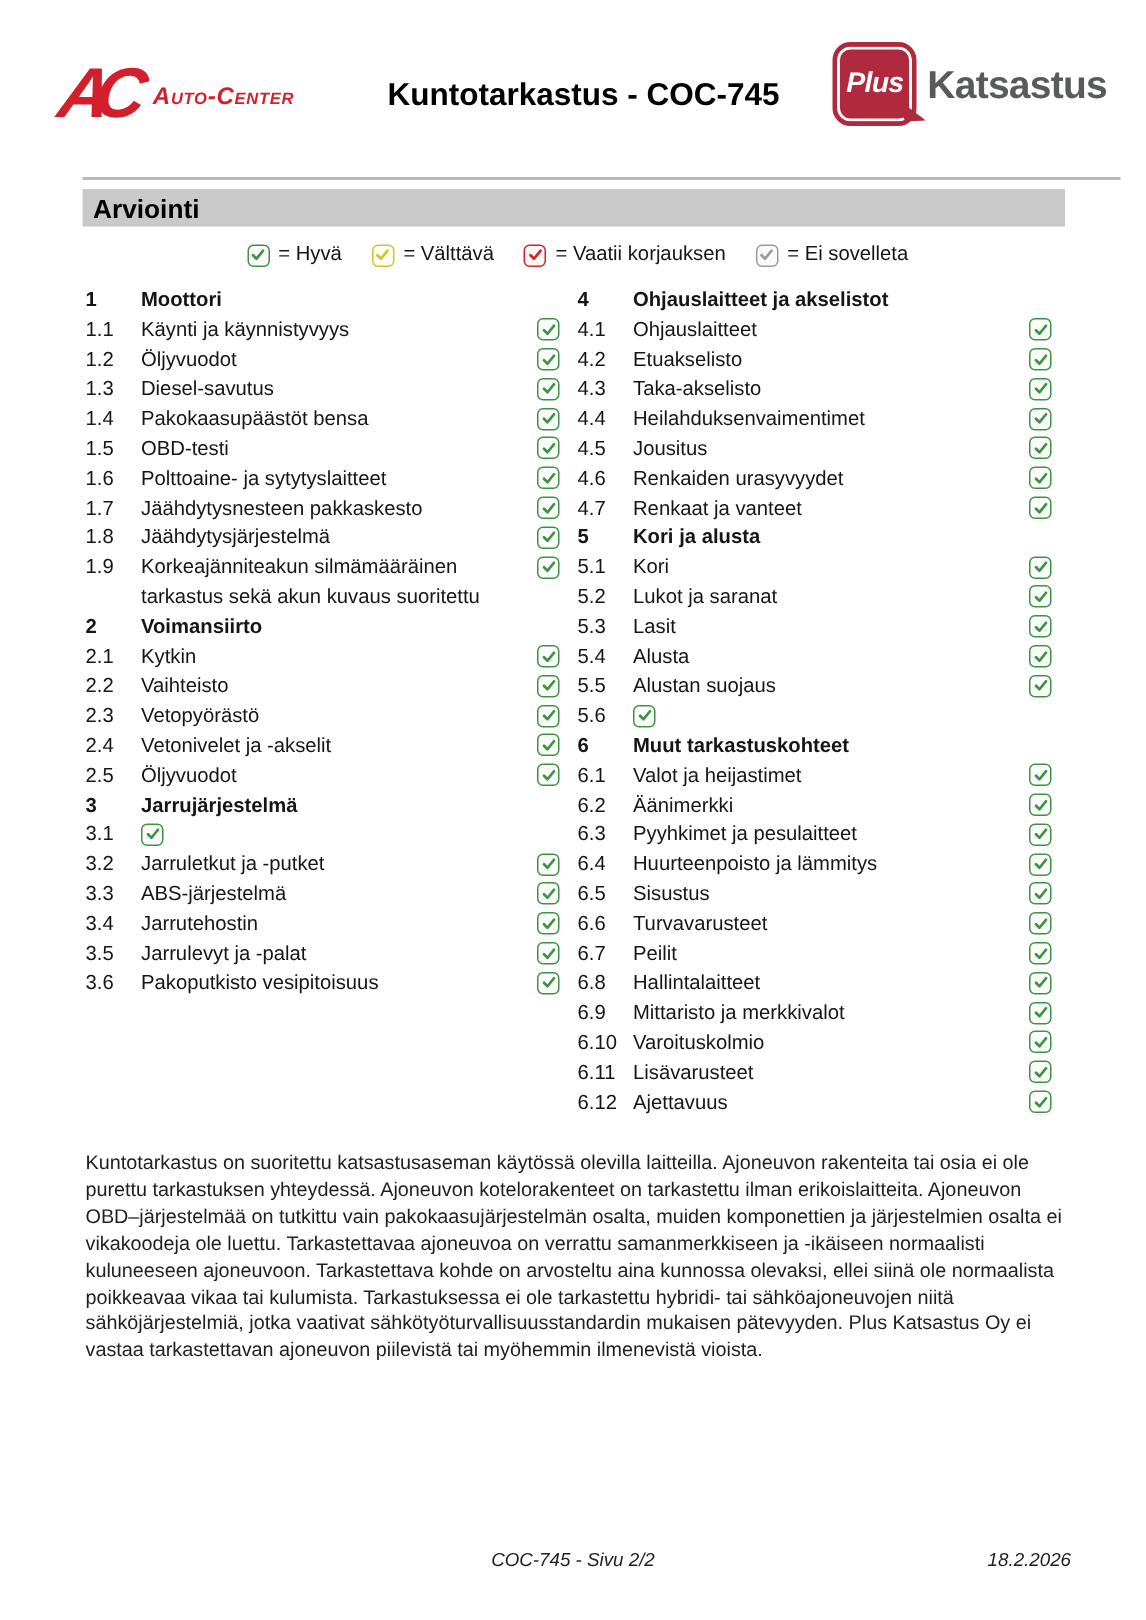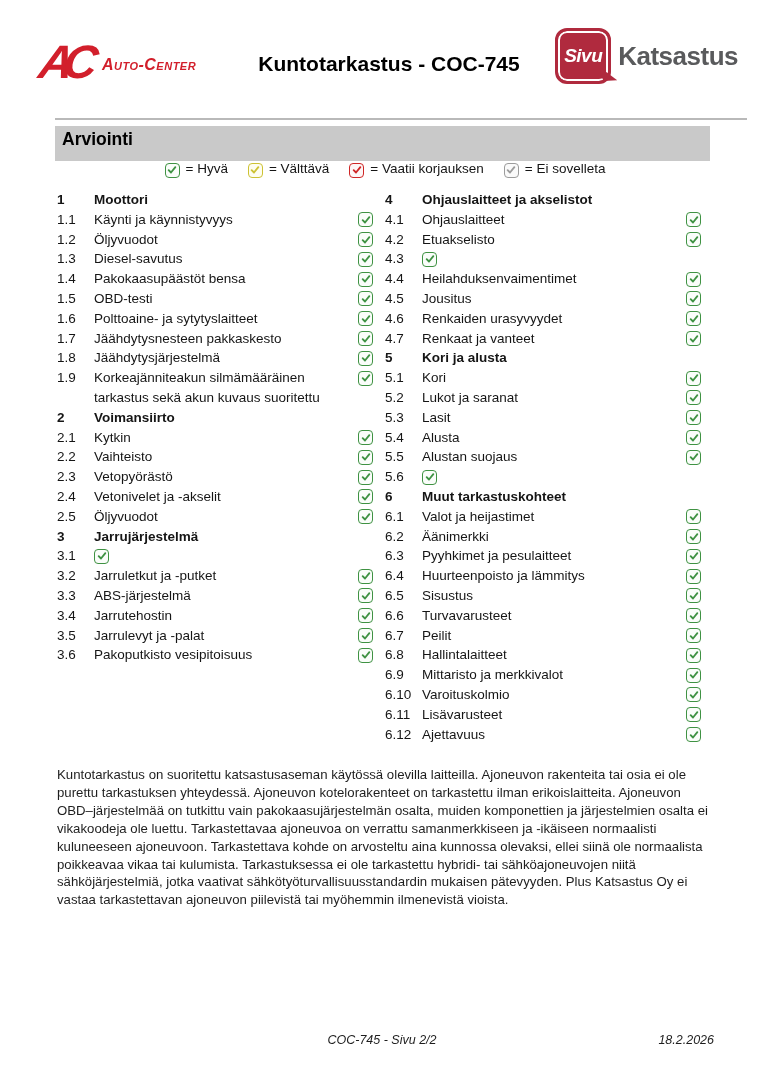--- a/index.html
+++ b/index.html
@@ -21,21 +21,21 @@
     box-shadow: inset 0 0 0 2px #fff;
     display:flex; align-items:center; justify-content:center;
   }
   .plus-word { color:#fff; font-style:italic; font-weight:bold; font-size:19px; letter-spacing:-.5px; }
   .plus-tail { position:absolute; right:-9px; bottom:0px; width:17px; height:15px; background:var(--plus-red); clip-path:polygon(0 10%, 100% 95%, 20% 100%, 0 55%); }
   .katsastus-word { color:var(--katsastus-gray); font-weight:bold; font-size:26px; letter-spacing:-.5px; }
 
   
   .top-rule { position:absolute; top:118px; left:55px; right:17px; height:2px; background:#b9b9b9; }
   .section-bar {
-    position:absolute; top:126px; left:55px; width:655px; height:35px;
+    position:absolute; top:126px; left:55px; width:655px; height:25px;
     background:var(--bar-gray); font-size:17.5px; font-weight:bold; color:#000;
     line-height:27px; padding-left:7px; box-sizing:border-box;
   }
 
   
   .legend { position:absolute; top:160px; left:57px; width:656px; display:flex; justify-content:center; align-items:center; gap:20px; font-size:13.5px; }
   .legend-item { display:flex; align-items:center; gap:6px; }
 
   
   .checklist { position:absolute; top:190px; left:57px; width:644px; display:flex; gap:12px; }
@@ -69,21 +69,21 @@
 <div class="page">
 
   <div class="header">
     <div class="ac-logo">
       <span class="ac-monogram">AC</span>
       <span class="ac-name">Auto-Center</span>
     </div>
     <div class="page-title">Kuntotarkastus - COC-745</div>
     <div class="plus-logo">
       <span class="plus-badge">
-        <span class="plus-word">Sivu</span>
+        <span class="plus-word">Plus</span>
         <span class="plus-tail"></span>
       </span>
       <span class="katsastus-word">Katsastus</span>
     </div>
   </div>
 
   <div class="top-rule"></div>
 
   <div class="section-bar">
     <span>Arviointi</span>
@@ -336,20 +336,21 @@
           <span class="num">4.2</span>
           <span class="lbl">Etuakselisto</span>
           <span class="check check-good">
             <svg viewBox="0 0 12 12" width="10" height="10">
               <path d="M2 6.2 L4.8 9 L10 2.6" fill="none" stroke="currentColor" stroke-width="2.2" stroke-linecap="round" stroke-linejoin="round"></path>
             </svg>
           </span>
         </div>
         <div class="row item-row">
           <span class="num">4.3</span>
+          <span class="lbl">Taka-akselisto</span>
           <span class="check check-good">
             <svg viewBox="0 0 12 12" width="10" height="10">
               <path d="M2 6.2 L4.8 9 L10 2.6" fill="none" stroke="currentColor" stroke-width="2.2" stroke-linecap="round" stroke-linejoin="round"></path>
             </svg>
           </span>
         </div>
         <div class="row item-row">
           <span class="num">4.4</span>
           <span class="lbl">Heilahduksenvaimentimet</span>
           <span class="check check-good">

